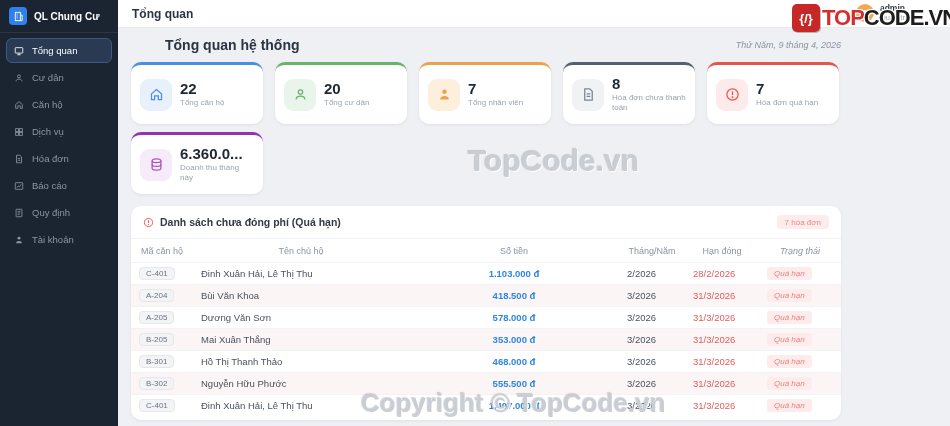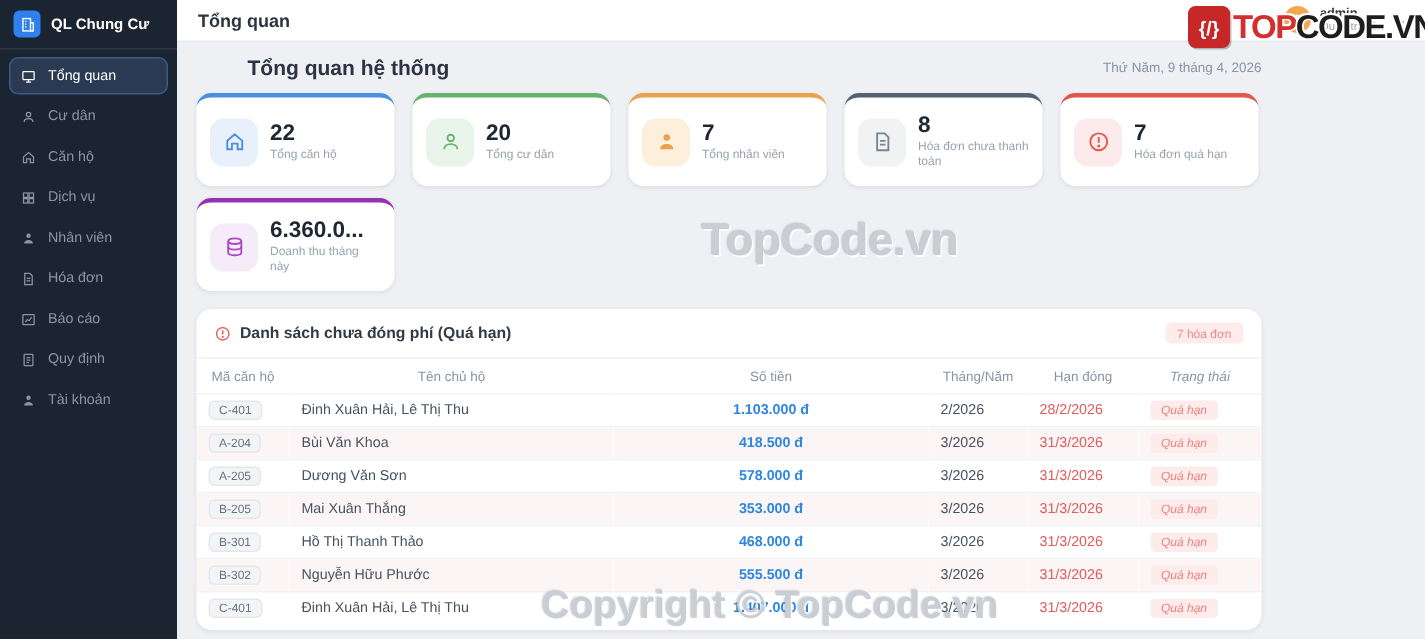--- a/index.html
+++ b/index.html
@@ -28,21 +28,21 @@
   .avatar { width:18px; height:18px; border-radius:50%; background:#f2a94d; color:#fff; font-size:9px; font-weight:bold; display:flex; align-items:center; justify-content:center; }
   .user-name { font-size:8.5px; font-weight:bold; color:#333a45; line-height:1.15; }
   .user-role { font-size:7.5px; color:#9aa3ae; line-height:1.15; }
   .chev { color:#9aa3ae; font-size:9px; margin-left:2px; }
 
   .content { flex:1; background:#eef0f3; padding:9px 0 0 13px; position:relative; }
   .container { width:710px; }
 
   .section-head { display:flex; justify-content:space-between; align-items:center; margin-bottom:9px; }
   .section-title { font-size:14px; font-weight:bold; color:#2b3442;margin-left:34px; }
-  .section-date { font-size:9px; color:#8a94a3; }
+  .section-date { font-size:9px; color:#8a94a3;font-style:italic; }
 
   
   .cards { display:flex; gap:12px; margin-bottom:8px; }
   .card { width:132px; height:62px; background:#fff; border-radius:10px; border-top:3px solid #ccc; box-shadow:0 1px 3px rgba(20,30,50,.07); display:flex; align-items:center; gap:8px; padding:0 9px; }
   .card-icon { width:32px; height:32px; border-radius:9px; display:flex; align-items:center; justify-content:center; flex:none; }
   .card-icon svg { width:15px; height:15px; }
   .card-num { font-size:15px; font-weight:bold; color:#1f2733; line-height:1.1; white-space:nowrap; }
   .card-lbl { font-size:8px; color:#9aa3ae; line-height:1.25; margin-top:1px; }
   .card.revenue { margin-bottom:12px; }
 
@@ -124,29 +124,20 @@
               <rect x="4" y="4" width="7" height="7"></rect>
               <rect x="13" y="4" width="7" height="7"></rect>
               <rect x="4" y="13" width="7" height="7"></rect>
               <rect x="13" y="13" width="7" height="7"></rect>
             </svg>
           </span>
         <span class="s-lbl">Dịch vụ</span>
       </div>
       <div class="s-item">
         <span class="s-ico">
-            <svg viewBox="0 0 24 24" fill="currentColor">
-              <circle cx="12" cy="7.5" r="3.5"></circle>
-              <path d="M5 20c0-3.5 3-5.5 7-5.5s7 2 7 5.5z"></path>
-            </svg>
-          </span>
-        <span class="s-lbl">Nhân viên</span>
-      </div>
-      <div class="s-item">
-        <span class="s-ico">
             <svg viewBox="0 0 24 24" fill="none" stroke="currentColor" stroke-width="2">
               <path d="M6 3h8l4 4v14H6z"></path>
               <path d="M9 11h6M9 15h6"></path>
             </svg>
           </span>
         <span class="s-lbl">Hóa đơn</span>
       </div>
       <div class="s-item">
         <span class="s-ico">
             <svg viewBox="0 0 24 24" fill="none" stroke="currentColor" stroke-width="2">

